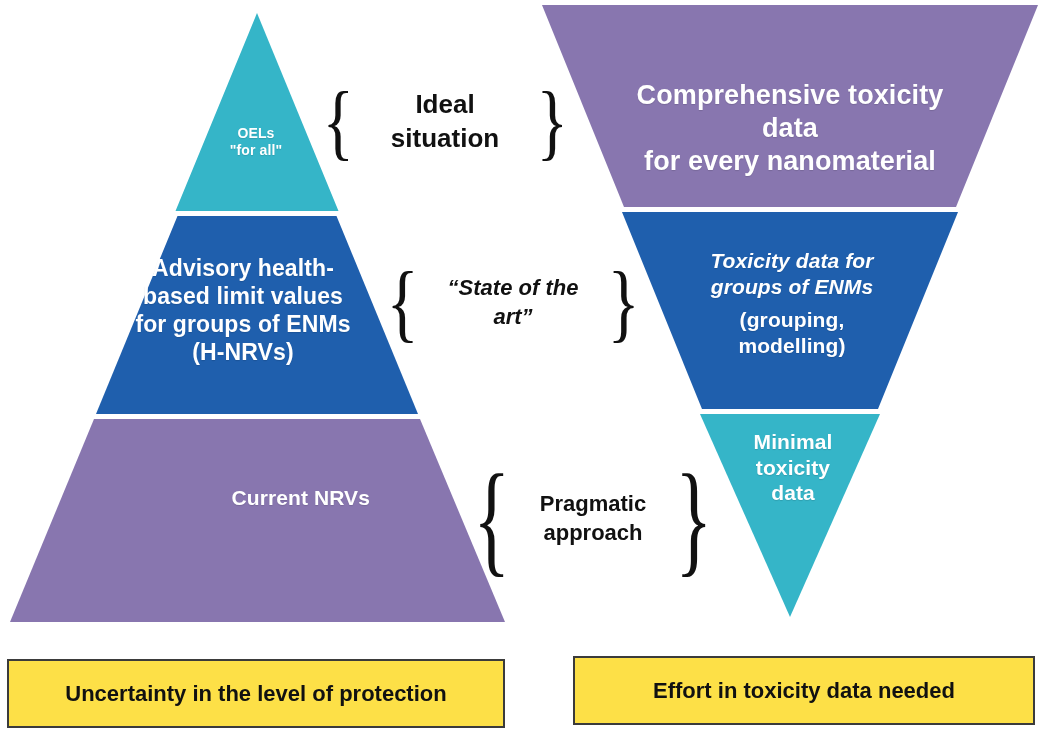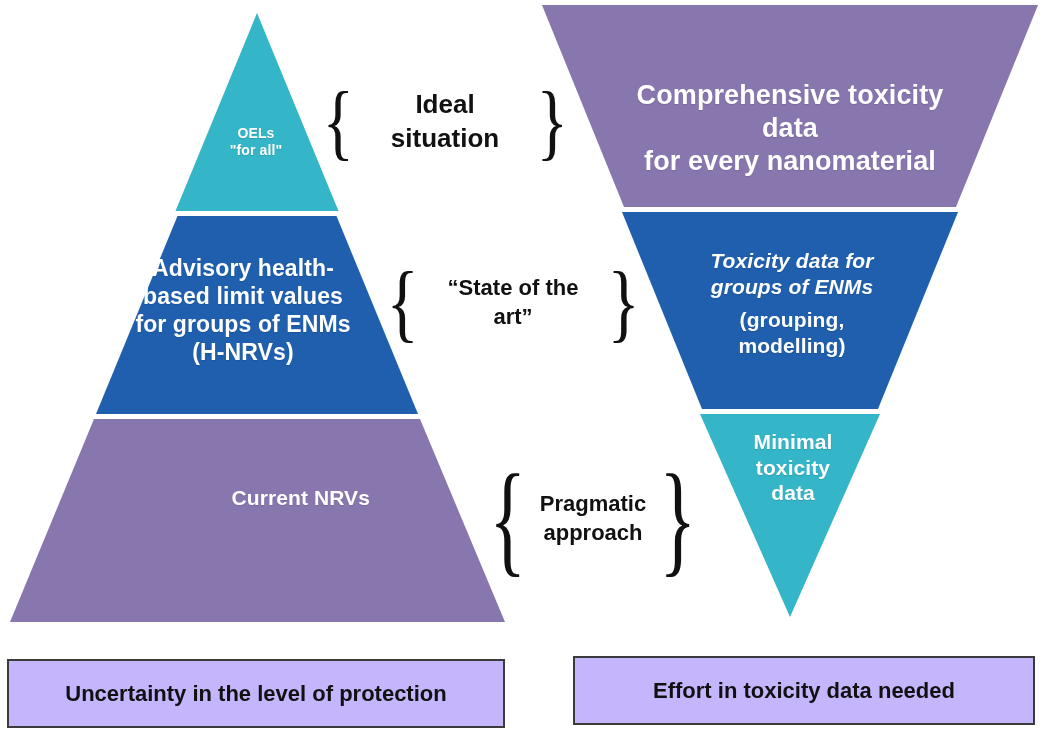--- a/index.html
+++ b/index.html
@@ -99,34 +99,34 @@
   #annot-ideal {
     left: 318px; top: 76px; width: 254px; height: 92px;
   }
   #annot-ideal .brace { font-size: 84px; transform: scaleX(0.78); }
   #annot-ideal .annot-label { font-size: 26px; margin: 0 8px; }
 
   #annot-state {
     left: 382px; top: 256px; width: 262px; height: 94px;
   }
   #annot-state .brace { font-size: 86px; transform: scaleX(0.78); }
-  #annot-state .annot-label { font-size: 22px; margin: 0 6px; }
+  #annot-state .annot-label { font-size: 22px; margin: 0 6px; font-style: italic; }
 
   #annot-pragmatic {
     left: 476px; top: 452px; width: 234px; height: 134px;
   }
   #annot-pragmatic .brace { font-size: 124px; transform: scaleX(0.62); }
-  #annot-pragmatic .annot-label { font-size: 22px; margin: 0 2px; }
+  #annot-pragmatic .annot-label { font-size: 22px; margin: 0 18px; }
 
   
   .caption-box {
     position: absolute;
     box-sizing: border-box;
     border: 2px solid #3b3b3b;
-    background: #c4b5fd;
+    background: #fde047;
     display: flex;
     align-items: center;
     justify-content: center;
     color: #111111;
     font-weight: bold;
     font-size: 22px;
     text-align: center;
   }
   #caption-left  { left: 7px;   top: 659px; width: 498px; height: 69px; }
   #caption-right { left: 573px; top: 656px; width: 462px; height: 69px; }

